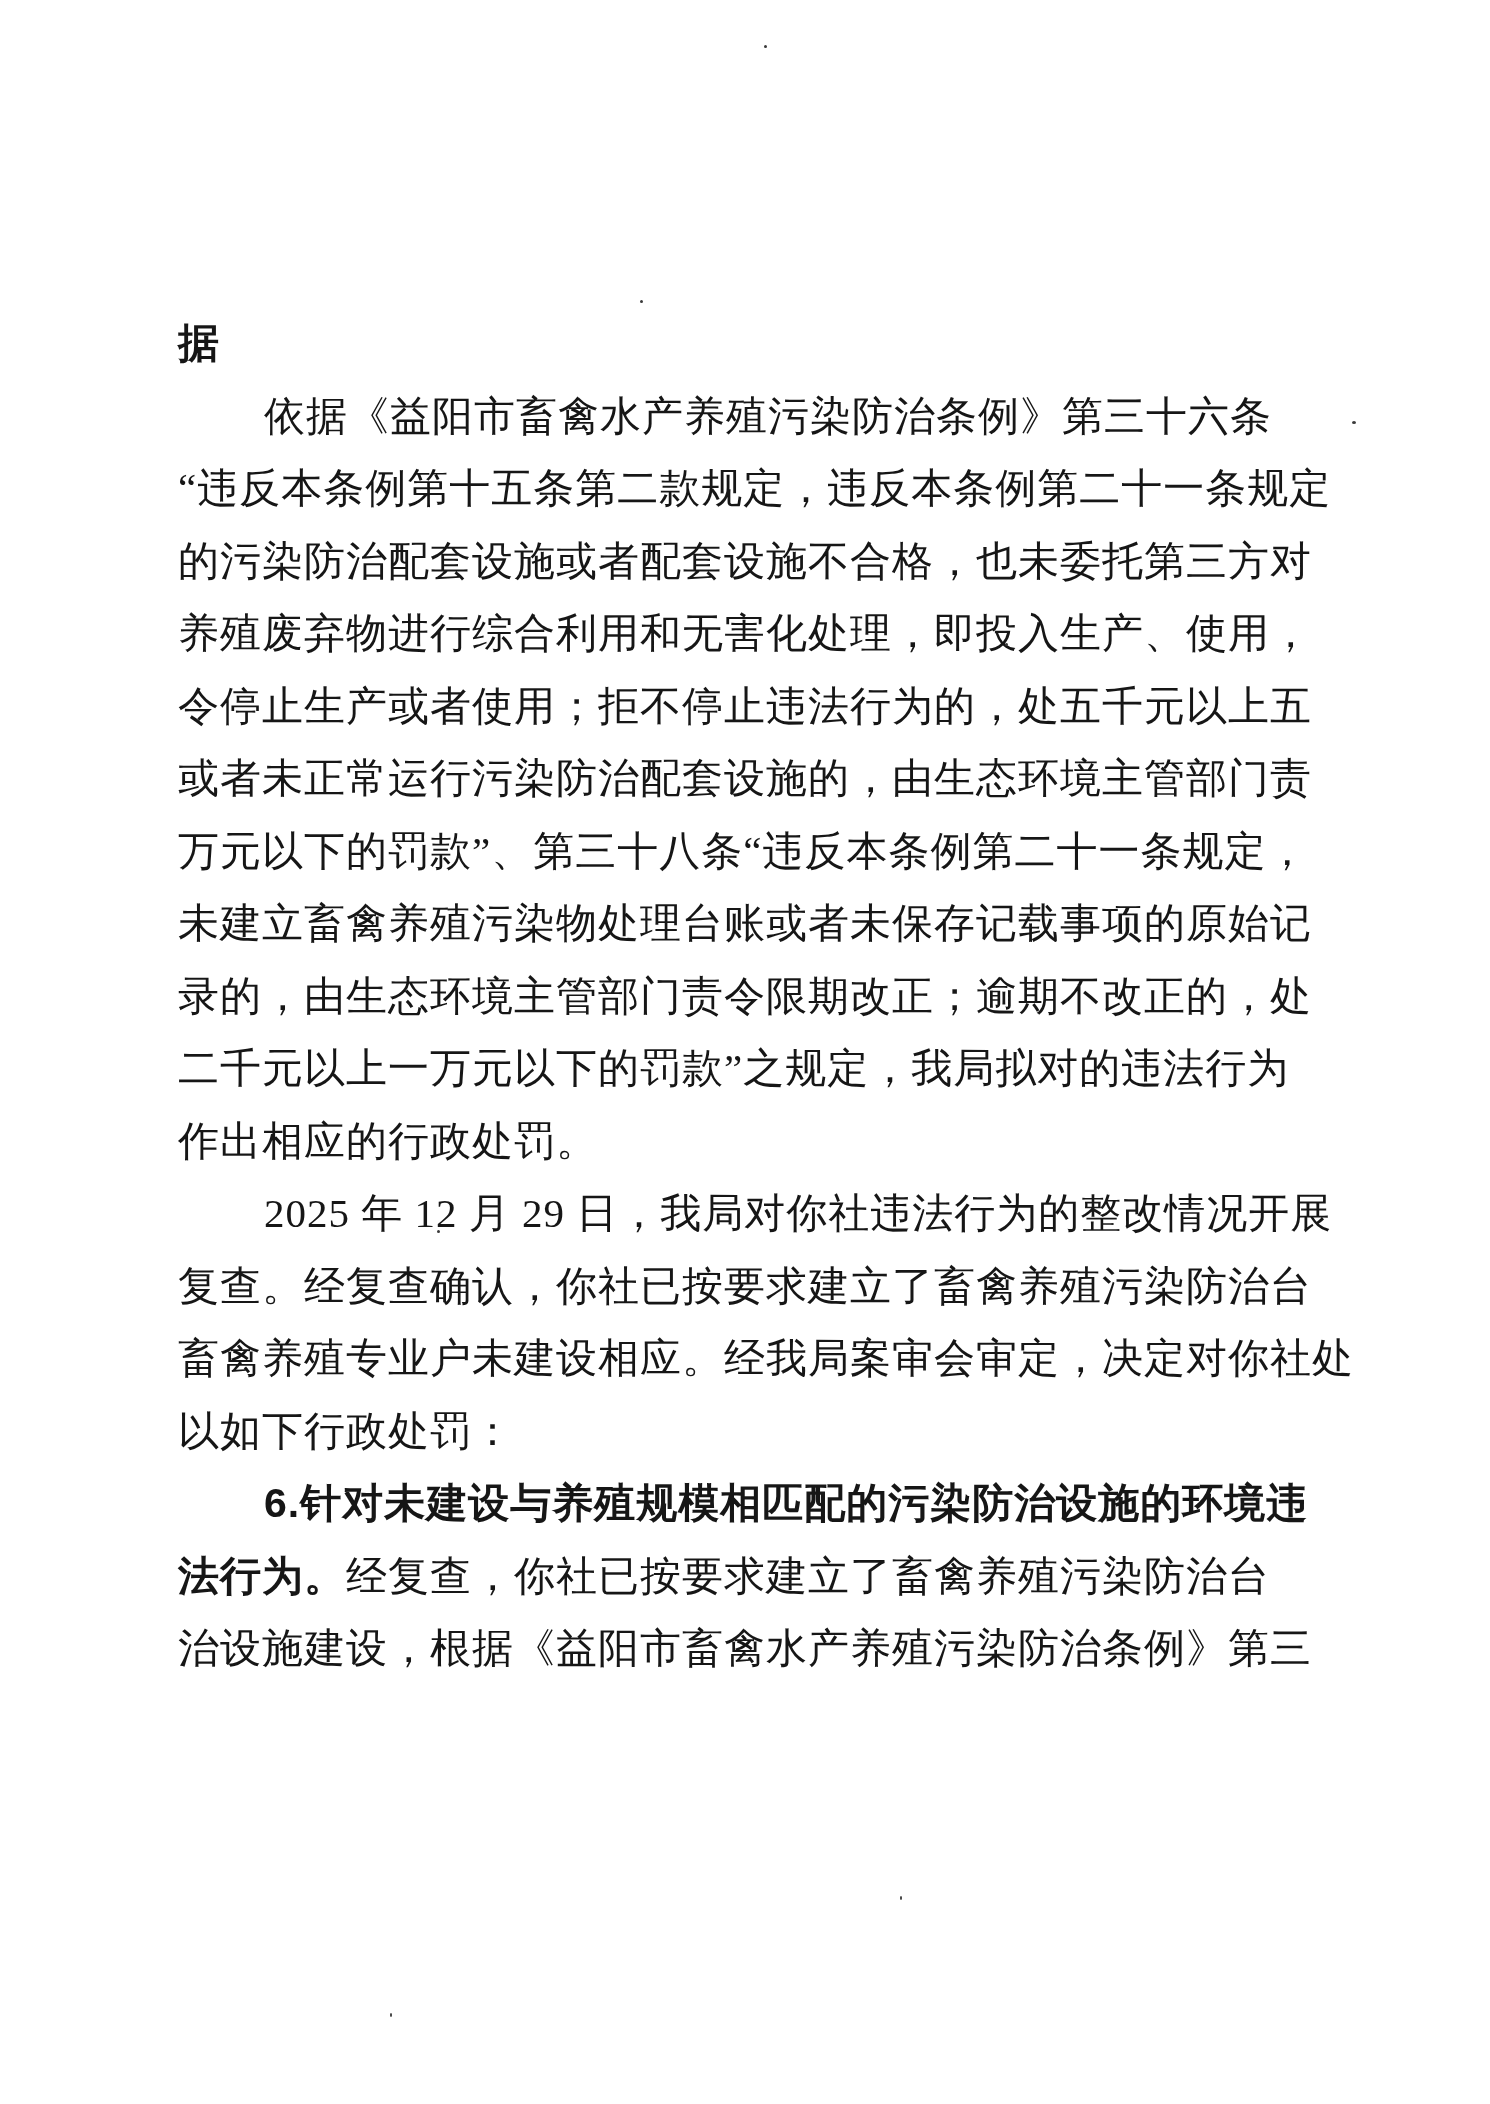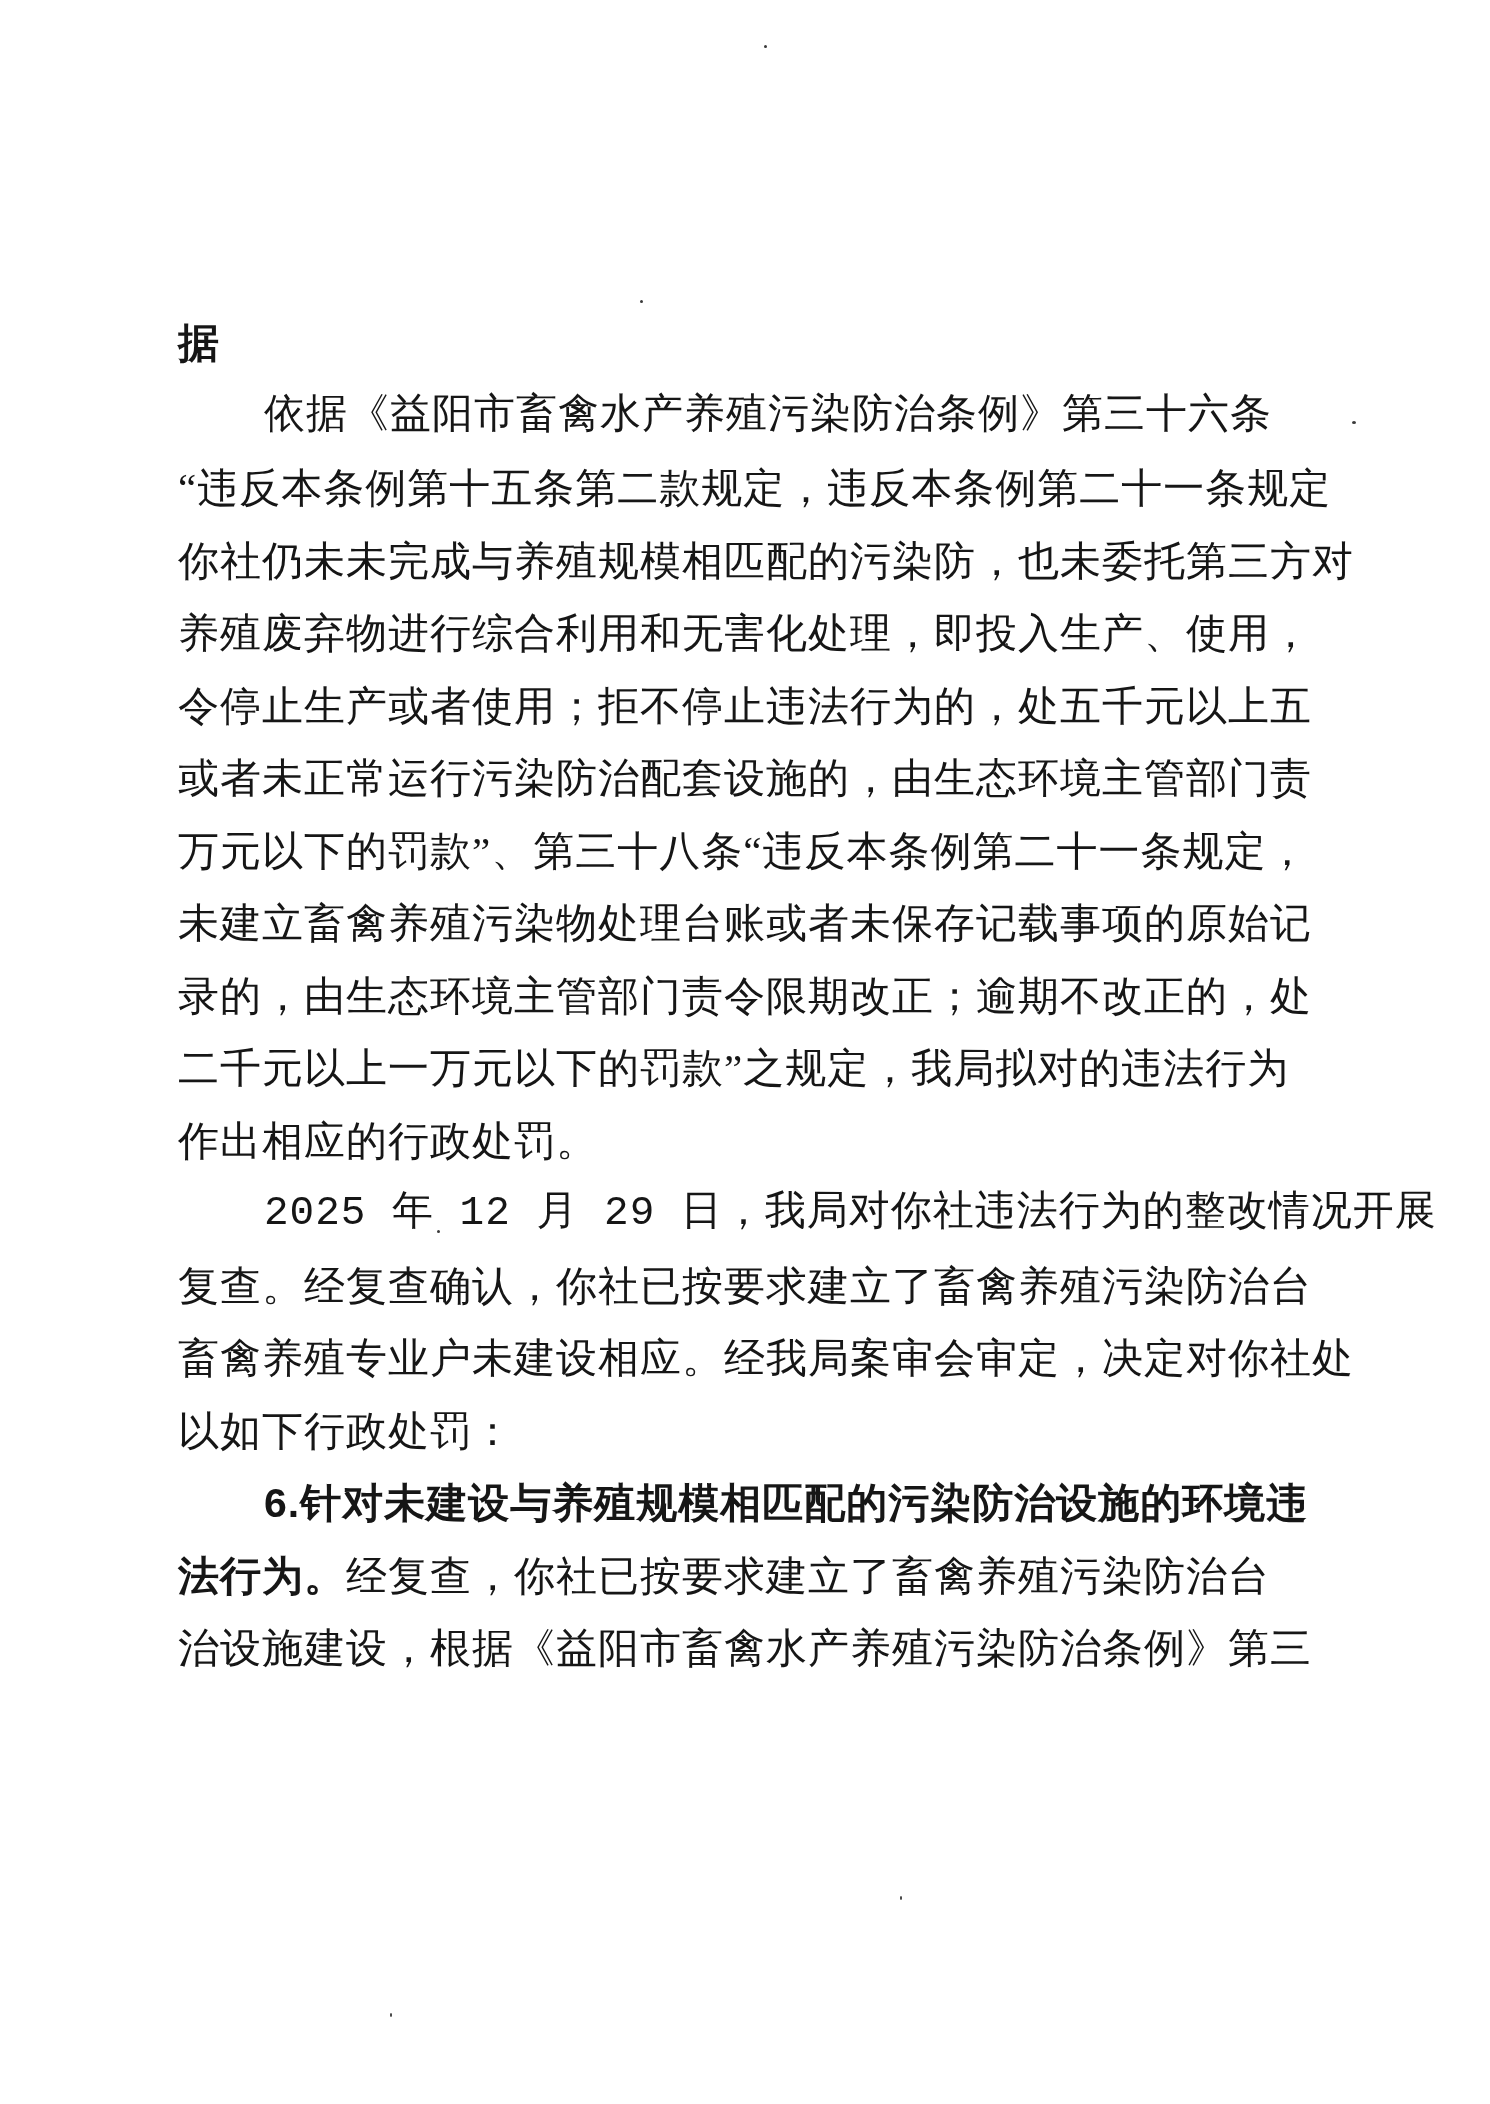--- a/index.html
+++ b/index.html
@@ -24,21 +24,20 @@
     line-height: 72.5px;
     letter-spacing: 1px;
     color: #161616;
     white-space: nowrap;
   }
   .line {
     height: 72.5px;
   }
   .indent {
     padding-left: 86px;
-    font-family: Liberation Mono, monospace;
   }
   .bold {
     font-weight: 700;
     font-family: "Liberation Sans", "DejaVu Sans", sans-serif;
   }
   .speck {
     position: absolute;
     background: #3a3a3a;
     border-radius: 50%;
   }
@@ -47,21 +46,21 @@
 <body>
 
 <div class="page">
 
   <div class="textblock">
 
     <div class="line bold">据</div>
 
     <div class="line indent">依据《益阳市畜禽水产养殖污染防治条例》第三十六条</div>
     <div class="line">“违反本条例第十五条第二款规定，违反本条例第二十一条规定</div>
-    <div class="line">你社仍未未完成与养殖规模相匹配的污染防，也未委托第三方对</div>
+    <div class="line">的污染防治配套设施或者配套设施不合格，也未委托第三方对</div>
     <div class="line">养殖废弃物进行综合利用和无害化处理，即投入生产、使用，</div>
     <div class="line">令停止生产或者使用；拒不停止违法行为的，处五千元以上五</div>
     <div class="line">或者未正常运行污染防治配套设施的，由生态环境主管部门责</div>
     <div class="line">万元以下的罚款”、第三十八条“违反本条例第二十一条规定，</div>
     <div class="line">未建立畜禽养殖污染物处理台账或者未保存记载事项的原始记</div>
     <div class="line">录的，由生态环境主管部门责令限期改正；逾期不改正的，处</div>
     <div class="line">二千元以上一万元以下的罚款”之规定，我局拟对的违法行为</div>
     <div class="line">作出相应的行政处罚。</div>
 
     <div class="line indent">2025 年 12 月 29 日，我局对你社违法行为的整改情况开展</div>

